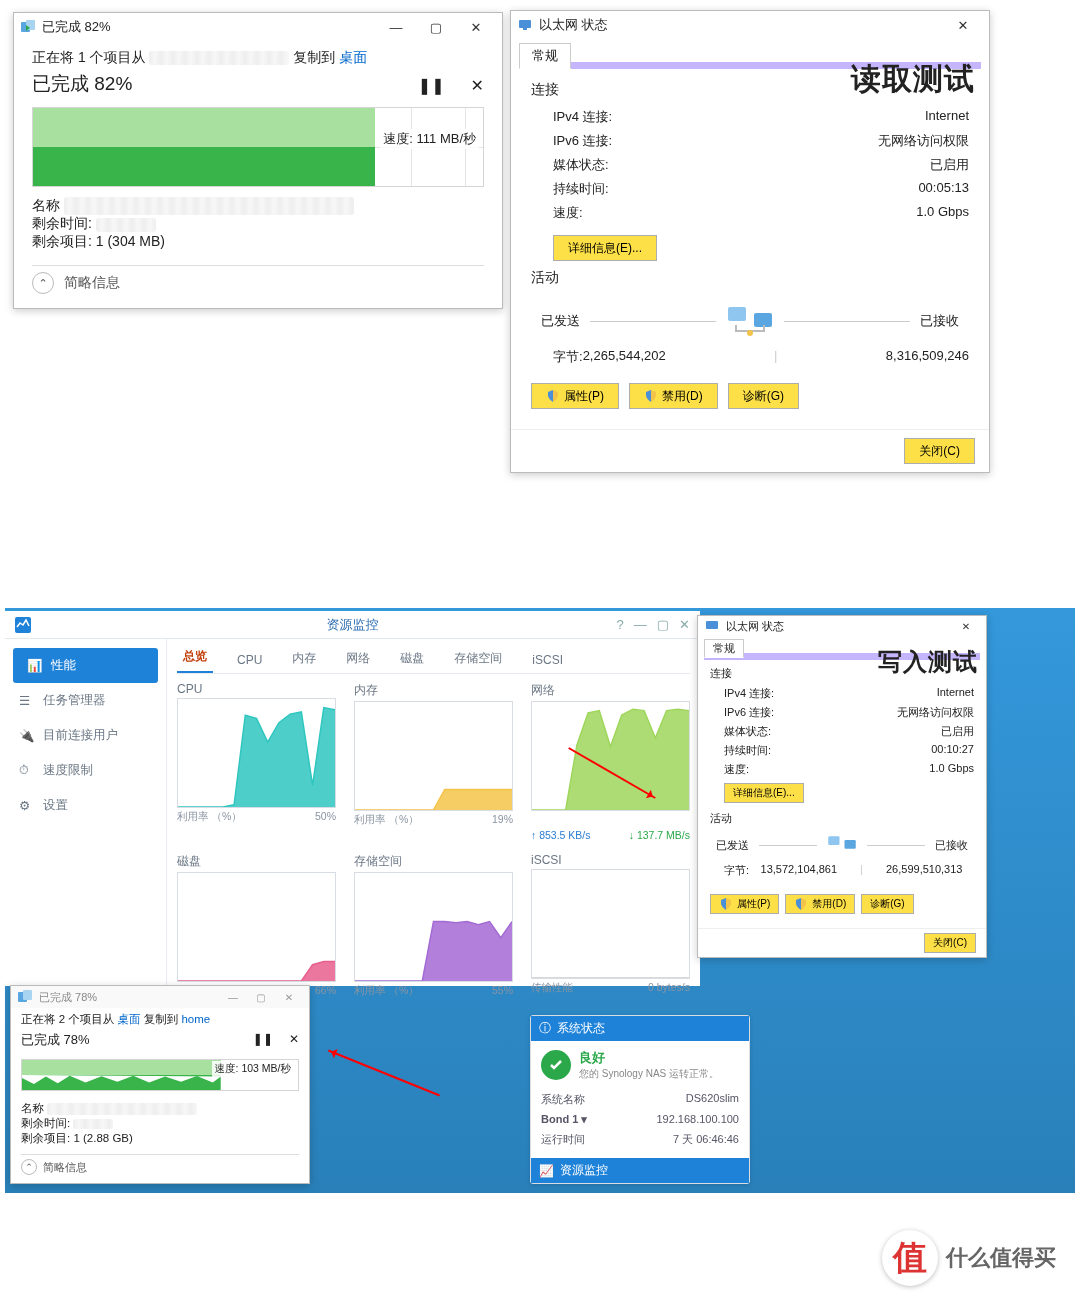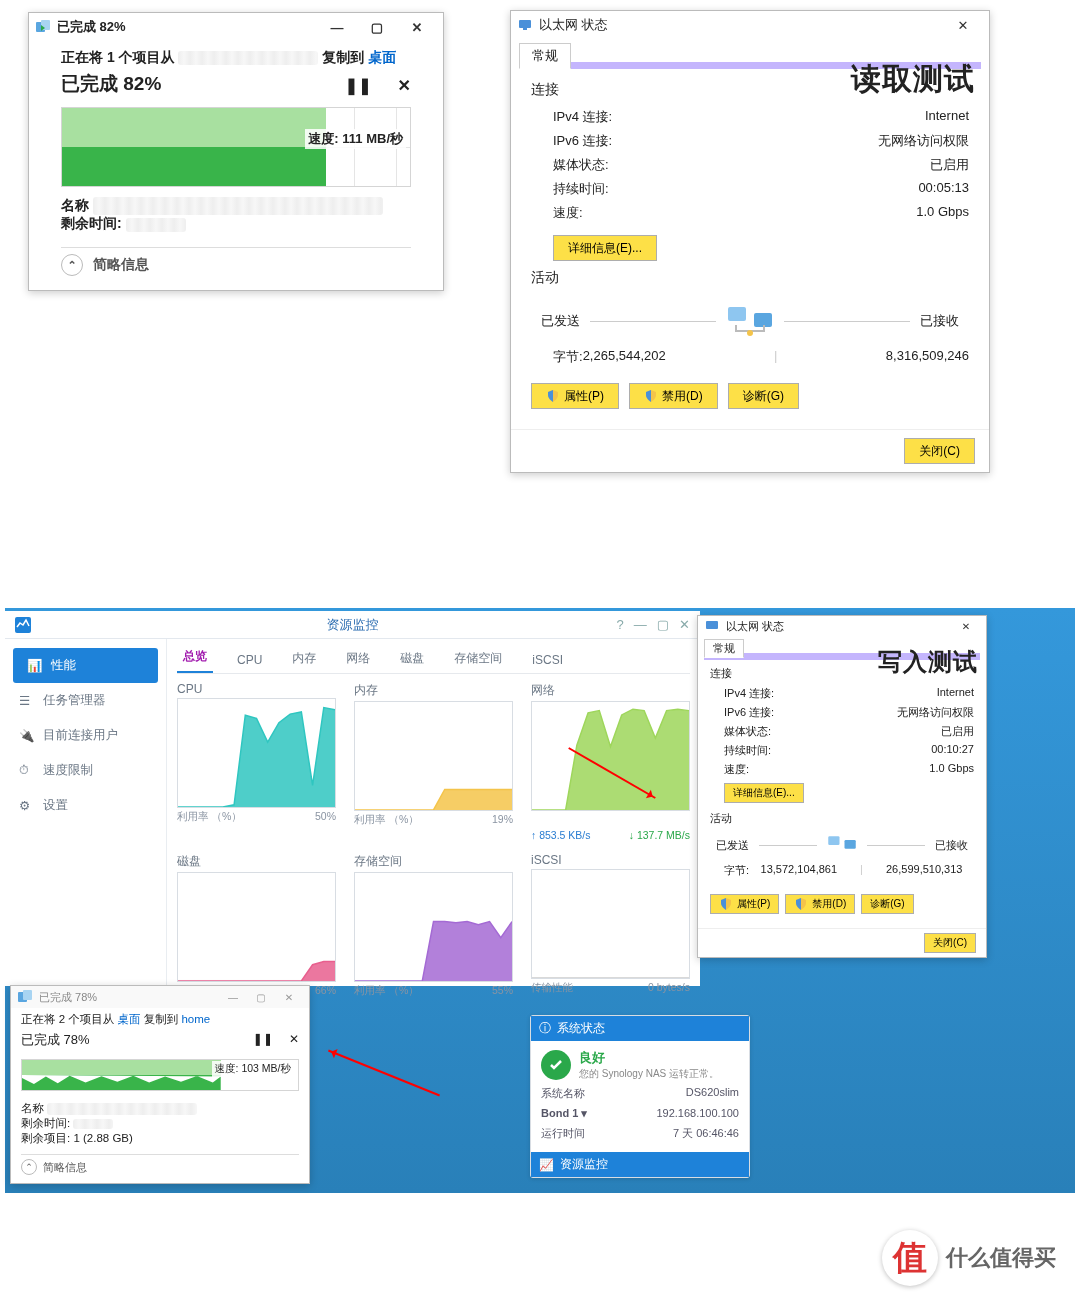--- a/index.html
+++ b/index.html
@@ -3,22 +3,22 @@
 <meta charset="utf-8">
 <style>
   * { box-sizing: border-box; font-family: "Segoe UI", "Microsoft YaHei", sans-serif; }
   body { margin:0; background:#fff; width:1080px; height:1300px; position:relative; color:#222; }
   .window { position:absolute; background:#fff; border:1px solid #bbb; box-shadow:0 2px 8px rgba(0,0,0,.2); }
   .titlebar { display:flex; align-items:center; height:28px; padding:0 6px; font-size:13px; }
   .tbicon { width:16px; height:16px; margin-right:6px; display:inline-flex; align-items:center; justify-content:center; }
   .wcontrols { margin-left:auto; display:flex; }
   .wbtn { width:40px; height:28px; display:flex; align-items:center; justify-content:center; font-size:13px; color:#333; cursor:pointer; }
   
-  #copy1 { left:28px; top:12px; width:416px;font-weight:bold; }
-  .copybody { padding:8px 32px 14px; font-size:14px; }
+  #copy1 { left:13px; top:12px; width:490px; }
+  .copybody { padding:8px 18px 14px; font-size:14px; }
   .copyhead { display:flex; align-items:center; }
   .copyhead .done { font-size:19px; margin:4px 0 6px; }
   .pc { margin-left:auto; display:flex; gap:26px; font-size:16px; }
   .bargraph { height:80px; border:1px solid #d5d5d5; margin:4px 0 10px; position:relative; overflow:hidden; }
   .grid { position:absolute; inset:0; }
   .grid span { position:absolute; top:0; bottom:0; width:1px; background:#e5e5e5; }
   .grid i { position:absolute; left:0; right:0; height:1px; background:#e5e5e5; }
   .graphfill { position:absolute; left:0; top:0; bottom:50%; background:#a8e0a0; }
   .graphfill2 { position:absolute; left:0; top:50%; bottom:0; background:#39b44a; }
   .speedlbl { position:absolute; right:4px; font-size:13px; top:calc(50% - 18px); background:rgba(255,255,255,.85); padding:1px 3px; }
@@ -50,21 +50,21 @@
   .rmhdr { position:absolute; left:0; right:0; top:-3px; height:28px; border-bottom:1px solid #e3e8ee; background:#fff; display:flex; align-items:center; padding:0 10px; font-size:13px; color:#2b6cb0; }
   .rmhdr .ttl { position:absolute; left:50%; transform:translateX(-50%); }
   .rmhdr .wc { margin-left:auto; display:flex; gap:10px; color:#8aa; }
   #rm .sidebar { width:162px; background:#fff; padding-top:34px; border-right:1px solid #e9edf1; }
   .sbitem { display:flex; align-items:center; gap:8px; padding:9px 14px; font-size:12.5px; color:#6b7785; cursor:pointer; }
   .sbitem.active { background:#1e82d9; color:#fff; border-radius:3px; margin:0 8px; }
   .sbicon { width:16px; height:16px; display:inline-block; }
   #rm .main { flex:1; padding:34px 10px 8px; }
   .tabs2 { display:flex; gap:18px; border-bottom:1px solid #e6e9ed; font-size:12px; color:#6b7785; height:26px; align-items:flex-end; }
   .tabs2 .t { padding:0 6px 6px; cursor:pointer; }
-  .tabs2 .t.active { color:#a21caf; border-bottom:2px solid #1e82d9; font-weight:600; }
+  .tabs2 .t.active { color:#c2410c; border-bottom:2px solid #1e82d9; font-weight:600; }
   .panes { display:grid; grid-template-columns:repeat(3,1fr); gap:12px 18px; margin-top:8px; }
   .pane .ph { font-size:12px; color:#6b7785; margin-bottom:2px; }
   .chart { height:110px; border:1px solid #d8dde3; position:relative; overflow:hidden; background:#fff; }
   .chfooter { display:flex; justify-content:space-between; font-size:10.5px; color:#8a94a2; margin-top:2px; }
   .chart svg { position:absolute; inset:0; }
   .netstats { display:flex; justify-content:space-between; font-size:10.5px; margin-top:18px; }
   .up { color:#2a7dd1; }
   .down { color:#2aa84a; }
   .arrow { position:absolute; width:100px; height:2px; background:red; transform:rotate(30deg); }
   .arrow:after{content:"";position:absolute;right:-2px;top:-4px;border:5px solid transparent;border-left-color:red;}
@@ -76,21 +76,21 @@
   #copy2 .bargraph{height:32px;}
   #copy2 .copyhead .done{font-size:13px;}
   #copy2 .pc{font-size:12px;gap:16px;margin-top:-4px}
   #copy2 .speedlbl{font-size:10.5px; top:calc(50% - 14px);}
   #copy2 .brief{font-size:11px; padding-top:4px; margin-top:8px;}
   #copy2 .chev{width:16px;height:16px;font-size:9px;margin-right:6px;}
   
   #sys { position:absolute; left:530px; top:1015px; width:220px; background:#fff; border:1px solid #d8dde3; border-radius:3px; font-size:11px; box-shadow:0 1px 4px rgba(0,0,0,.15); }
   .syshdr { background:#1e82d9; color:#fff; padding:4px 8px; font-size:12px; display:flex; align-items:center; gap:6px; }
   .sysbody { padding:8px 10px; }
-  .good { display:flex; gap:8px; align-items:center; margin-bottom:2px; }
+  .good { display:flex; gap:8px; align-items:center; margin-bottom:8px; }
   .goodcircle { width:30px; height:30px; background:#2aa84a; border-radius:50%; display:flex; align-items:center; justify-content:center; }
   .goodcircle svg{width:16px;height:16px;}
   .syskv { display:flex; justify-content:space-between; padding:3px 0; color:#556; }
   .badge { position:absolute; right:24px; bottom:14px; display:flex; align-items:center; gap:8px; font-size:22px; color:#666; font-weight:600; }
   .badge .circle { width:56px; height:56px; border-radius:50%; background:#fff; box-shadow:0 1px 5px rgba(0,0,0,.25); display:flex; align-items:center; justify-content:center; font-size:34px; color:#d33; }
   a.link{color:#0066cc;}
   #eth2 .overlaytitle{font-size:24px;top:30px;right:8px;}
   #eth2 .ethbody{padding:6px 12px;font-size:11px;}
   #eth2 .kv{padding:2px 0 2px 14px;font-size:11px;}
   #eth2 .btn{height:20px;padding:0 8px;font-size:10px;}
@@ -149,20 +149,21 @@
           <span style="left:84%"></span>
           <span style="left:96%"></span>
         <i style="top:50%"></i>
       </div>
       <div class="graphfill" style="width:76%"></div>
       <div class="graphfill2" style="width:76%"></div>
       <div class="speedlbl"><span>速度:</span> <span>111 MB/秒</span></div>
     </div>
     <div><span>名称</span> <span class="redact" style="width:290px;height:18px"></span></div>
     <div><span>剩余时间:</span> <span class="redact" style="width:60px"></span></div>
+    <div><span>剩余项目:</span> <span>1 (304 MB)</span></div>
     <div class="brief">
       <span class="chev">⌃</span>
       <span>简略信息</span>
     </div>
   </div>
 </div>
 
 <div id="eth1" class="window eth">
   <div class="titlebar">
     <span class="tbicon">

